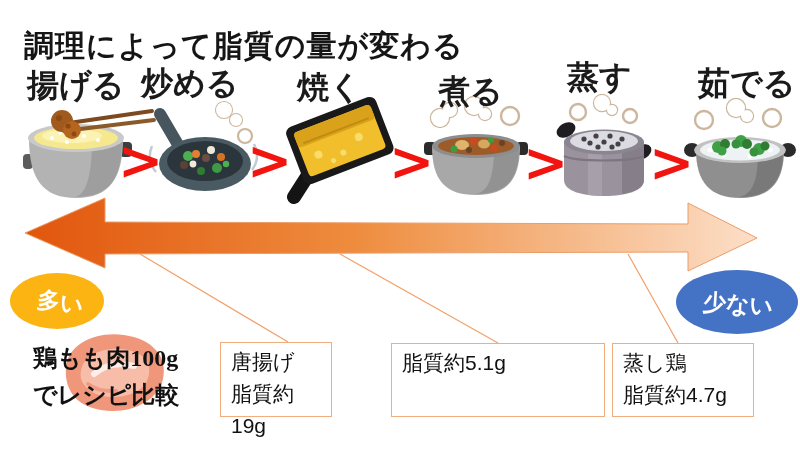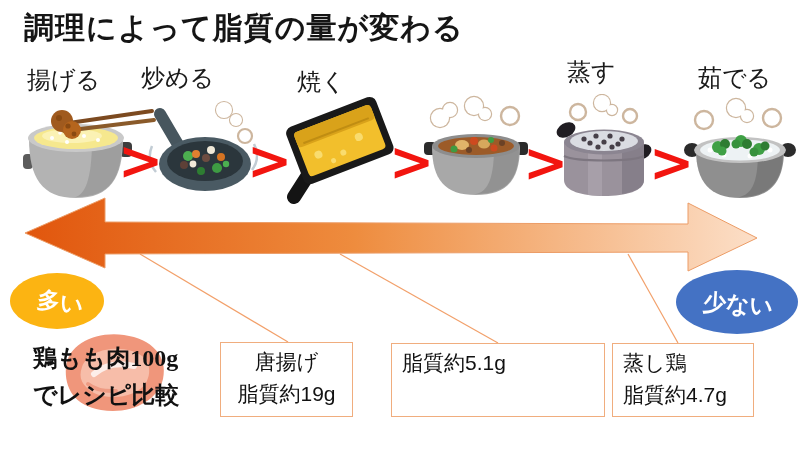--- a/index.html
+++ b/index.html
@@ -1,30 +1,30 @@
 <!DOCTYPE html>
 <html><head>
 <meta charset="utf-8">
 <style>
   html,body{margin:0;padding:0;background:#fff;}
   #stage{position:relative;width:800px;height:450px;background:#fff;overflow:hidden;
          font-family:"Liberation Sans","DejaVu Sans",sans-serif;}
   .abs{position:absolute;}
-  #title{left:24px;top:8px;font-size:30px;font-weight:800;color:#151515;letter-spacing:1px;z-index:5;}
-  .method-label{font-size:24px;font-weight:400;color:#1a1a1a;z-index:5;white-space:nowrap;}
+  #title{left:24px;top:26px;font-size:30px;font-weight:800;color:#151515;letter-spacing:1px;z-index:5;}
+  .method-label{font-size:32px;font-weight:700;color:#1a1a1a;z-index:5;white-space:nowrap;}
   .chev{font-family:"DejaVu Sans",sans-serif;font-weight:700;font-size:54px;line-height:0.78;
         color:#f2150f;z-index:6;user-select:none;}
   .icon{z-index:4;}
   #overlay{left:0;top:0;width:800px;height:450px;z-index:1;}
   .scale-label{color:#ffffff;font-size:23px;font-weight:600;z-index:3;white-space:nowrap;}
   #more-label{left:37px;top:287px;transform:rotate(8deg);}
   #less-label{left:703px;top:289px;transform:rotate(4deg);}
   .callout-box{background:#ffffff;border:1.5px solid #f0ad7e;box-sizing:border-box;z-index:4;
                padding:3px 10px;font-size:21px;line-height:32px;font-weight:500;color:#111;}
-  #box-1{left:220px;top:342px;width:133px;height:75px;text-align:center;}
+  #box-1{left:220px;top:342px;width:112px;height:75px;}
   #box-2{left:391px;top:343px;width:214px;height:74px;}
   #box-3{left:612px;top:343px;width:142px;height:74px;}
   #note{left:33px;top:340px;z-index:4;font-size:24px;line-height:37px;font-weight:600;color:#111;white-space:nowrap;font-family:Liberation Serif, serif;}
   #meat{left:52px;top:322px;z-index:2;}
 </style>
 </head>
 <body>
 
 <div id="stage">
 
@@ -42,20 +42,21 @@
     <polygon points="25,233 105,198 105,222 688,224 688,203 757,238 688,271 688,252 105,254 105,268" fill="url(#arrowGrad)" stroke="#ec9c66" stroke-width="1"></polygon>
     <ellipse cx="57" cy="301" rx="47" ry="28" fill="#fcb412"></ellipse>
     <ellipse cx="737" cy="302" rx="61" ry="32" fill="#4472c4"></ellipse>
   </svg>
 
   <div id="title" class="abs">調理によって脂質の量が変わる</div>
 
   <div class="abs method-label" style="left:27px;top:64px">揚げる</div>
   <div class="abs method-label" style="left:141px;top:62px">炒める</div>
   <div class="abs method-label" style="left:297px;top:66px">焼く</div>
+  <div class="abs method-label" style="left:438px;top:70px">煮る</div>
   <div class="abs method-label" style="left:567px;top:56px">蒸す</div>
   <div class="abs method-label" style="left:698px;top:62px">茹でる</div>
 
   <div class="abs chev" style="left:118px;top:140px">&gt;</div>
   <div class="abs chev" style="left:247px;top:140px">&gt;</div>
   <div class="abs chev" style="left:389px;top:141px">&gt;</div>
   <div class="abs chev" style="left:523px;top:142px">&gt;</div>
   <div class="abs chev" style="left:649px;top:142px">&gt;</div>
 
   <svg class="abs icon" style="left:22px;top:102px" width="135" height="103" viewBox="0 0 135 103">

